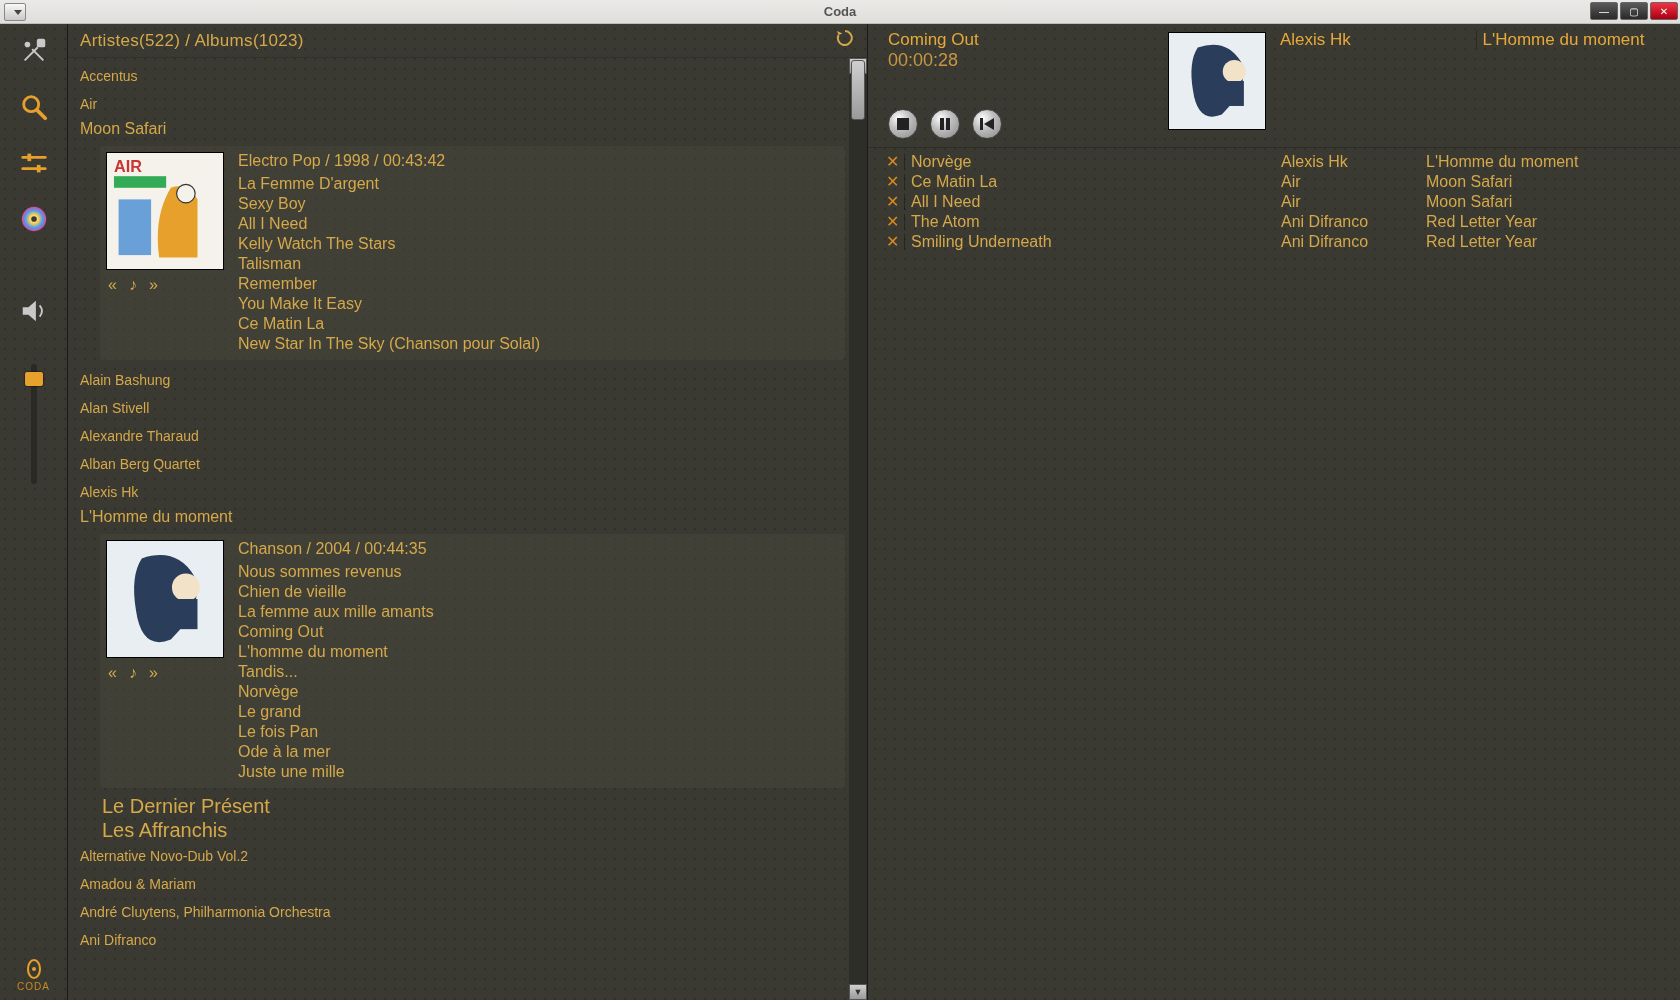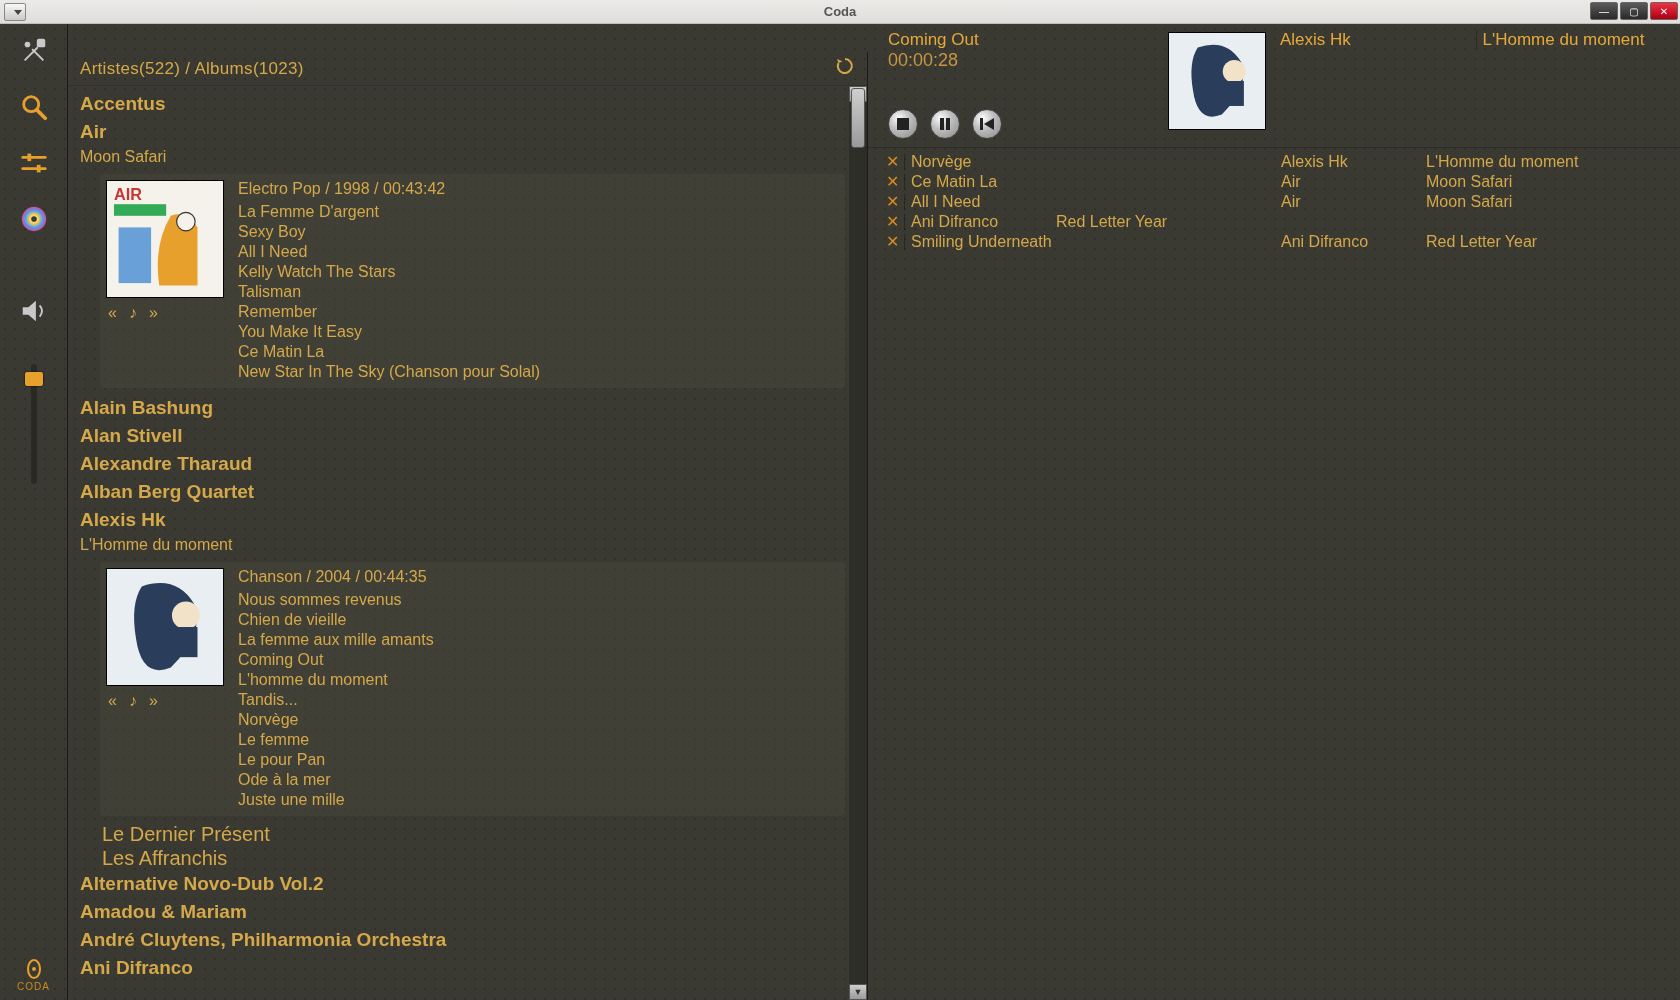--- a/index.html
+++ b/index.html
@@ -71,21 +71,20 @@
     color:#c88a1e; font-size:10px; letter-spacing:1px;
   }
   .logo svg { display:block; margin:0 auto 2px; }
 
   
   .library {
     flex: 0 0 800px;
     border-right: 1px solid #1a1a16;
     position:relative;
     color:#d5a84a;
-    margin-top:28px;
   }
   .lib-header {
     height:34px; display:flex; align-items:center; padding:0 12px;
     font-size:17px; letter-spacing:.3px;
     border-bottom:1px solid rgba(0,0,0,.15);
   }
   .lib-header .refresh { margin-left:auto; cursor:pointer; }
   .lib-body {
     position:absolute; top:34px; bottom:0; left:0; right:0;
     overflow:hidden;
@@ -101,23 +100,22 @@
   .lib-scroll .arrow {
     position:absolute; left:0; right:0; height:16px;
     background:linear-gradient(#cfcfcf,#9a9a9a); border:1px solid #555;
     display:flex; align-items:center; justify-content:center; font-size:9px; color:#333;
   }
   .lib-scroll .arrow.up { top:0; }
   .lib-scroll .arrow.down { bottom:0; }
 
   .lib-content { padding: 4px 22px 4px 8px; }
   .artist {
-    padding: 2px 4px; font-size:19px; line-height:24px; cursor:pointer;
+    padding: 2px 4px; font-size:14px; line-height:24px; cursor:pointer;
     color:#d5a84a;
-    font-weight:bold;
   }
   .subalbum { padding-left:26px; font-size:20px; line-height:24px; color:#d5a84a; cursor:pointer; }
 
   .album-block {
     margin: 4px 0 6px 24px;
     background: rgba(70,70,58,.55);
     border-radius:4px;
     padding: 6px 10px 6px 6px;
   }
   .album-title { color:#d5a84a; font-size:16px; padding:2px 2px 4px 4px; }
@@ -320,22 +318,22 @@
                 </div>
                 <div class="tracklist">
                   <div class="album-meta">Chanson / 2004 / 00:44:35</div>
                   <div class="track">Nous sommes revenus</div>
                   <div class="track">Chien de vieille</div>
                   <div class="track">La femme aux mille amants</div>
                   <div class="track">Coming Out</div>
                   <div class="track">L'homme du moment</div>
                   <div class="track">Tandis...</div>
                   <div class="track">Norvège</div>
-                  <div class="track">Le femme</div>
-                  <div class="track">Le pour Pan</div>
+                  <div class="track">Le grand</div>
+                  <div class="track">Le fois Pan</div>
                   <div class="track">Ode à la mer</div>
                   <div class="track">Juste une mille</div>
                 </div>
               </div>
             </div>
           </div>
           <div class="subalbum">Le Dernier Présent</div>
           <div class="subalbum">Les Affranchis</div>
           <div class="artist">Alternative Novo-Dub Vol.2</div>
           <div class="artist">Amadou &amp; Mariam</div>
@@ -408,20 +406,21 @@
         <div class="qrow">
           <span class="x">✕</span>
           <span class="sep"></span>
           <span class="c1">All I Need</span>
           <span class="c2">Air</span>
           <span class="c3">Moon Safari</span>
         </div>
         <div class="qrow">
           <span class="x">✕</span>
           <span class="sep"></span>
+          <span class="c1">The Atom</span>
           <span class="c2">Ani Difranco</span>
           <span class="c3">Red Letter Year</span>
         </div>
         <div class="qrow">
           <span class="x">✕</span>
           <span class="sep"></span>
           <span class="c1">Smiling Underneath</span>
           <span class="c2">Ani Difranco</span>
           <span class="c3">Red Letter Year</span>
         </div>

